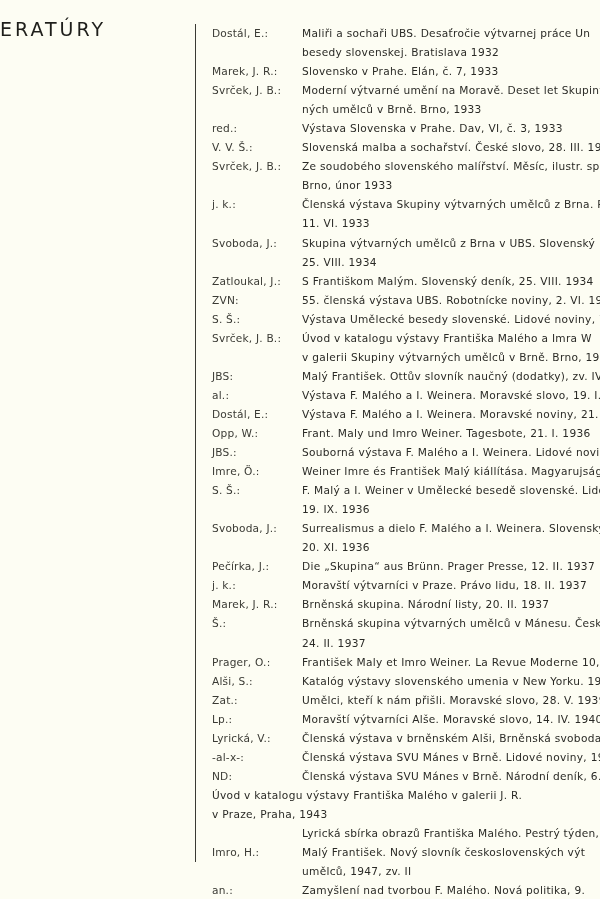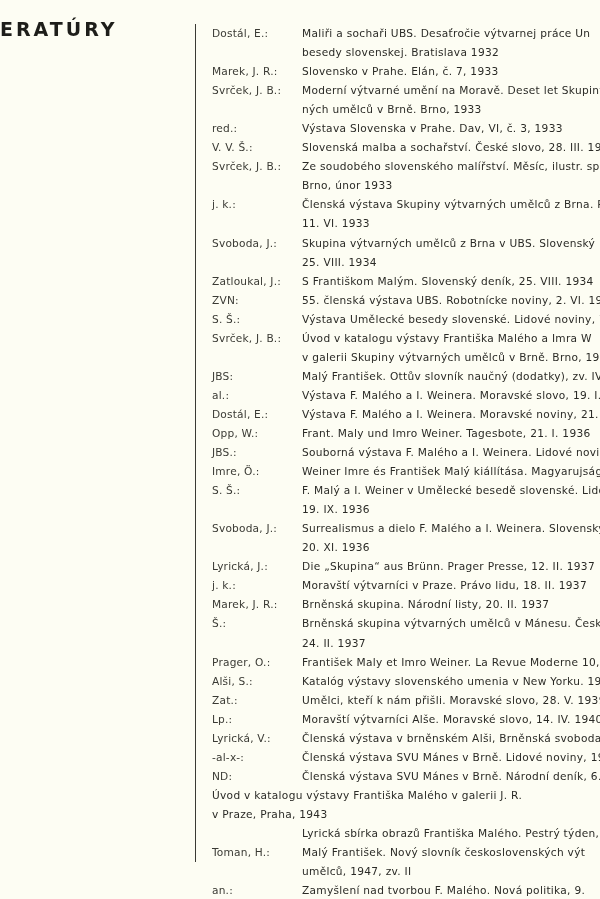--- a/index.html
+++ b/index.html
@@ -6,21 +6,21 @@
   body {
     width: 600px; height: 899px; overflow: hidden;
     background: #fdfdf3;
     color: #2a2a26;
     font-family: "DejaVu Sans", sans-serif;
     position: relative;
   }
   .page-title {
     position: absolute; left: 0; top: 18px;
     font-family: "DejaVu Sans", sans-serif;
-    font-weight: bold; font-size: 19px; letter-spacing: 3px;
+    font-weight: normal; font-size: 19px; letter-spacing: 3px;
     color: #1e1e1a; margin: 0;
   }
   .rule {
     position: absolute; left: 195px; top: 24px;
     width: 1px; height: 838px; background: #3a3a34;
   }
   .biblio {
     position: absolute; left: 212px; top: 24px; width: 400px;
     list-style: none; margin: 0; padding: 0;
     font-size: 10.6px; line-height: 19.05px;
@@ -161,21 +161,21 @@
       </div>
     </li>
     <li class="entry">
       <div class="author">Svoboda, J.:</div>
       <div class="work">
         <span>Surrealismus a dielo F. Malého a I. Weinera. Slovenský</span>
         <span>20. XI. 1936</span>
       </div>
     </li>
     <li class="entry">
-      <div class="author">Lyrická, J.:</div>
+      <div class="author">Pečírka, J.:</div>
       <div class="work">
         <span>Die „Skupina“ aus Brünn. Prager Presse, 12. II. 1937</span>
       </div>
     </li>
     <li class="entry">
       <div class="author">j. k.:</div>
       <div class="work">
         <span>Moravští výtvarníci v Praze. Právo lidu, 18. II. 1937</span>
       </div>
     </li>
@@ -240,21 +240,21 @@
         <span>v Praze, Praha, 1943</span>
       </div>
     </li>
     <li class="entry">
       <div class="author"></div>
       <div class="work">
         <span>Lyrická sbírka obrazů Františka Malého. Pestrý týden, </span>
       </div>
     </li>
     <li class="entry">
-      <div class="author">Toman, H.:</div>
+      <div class="author">Imro, H.:</div>
       <div class="work">
         <span>Malý František. Nový slovník československých výt</span>
         <span>umělců, 1947, zv. II</span>
       </div>
     </li>
     <li class="entry">
       <div class="author">an.:</div>
       <div class="work">
         <span>Zamyšlení nad tvorbou F. Malého. Nová politika, 9.</span>
       </div>

